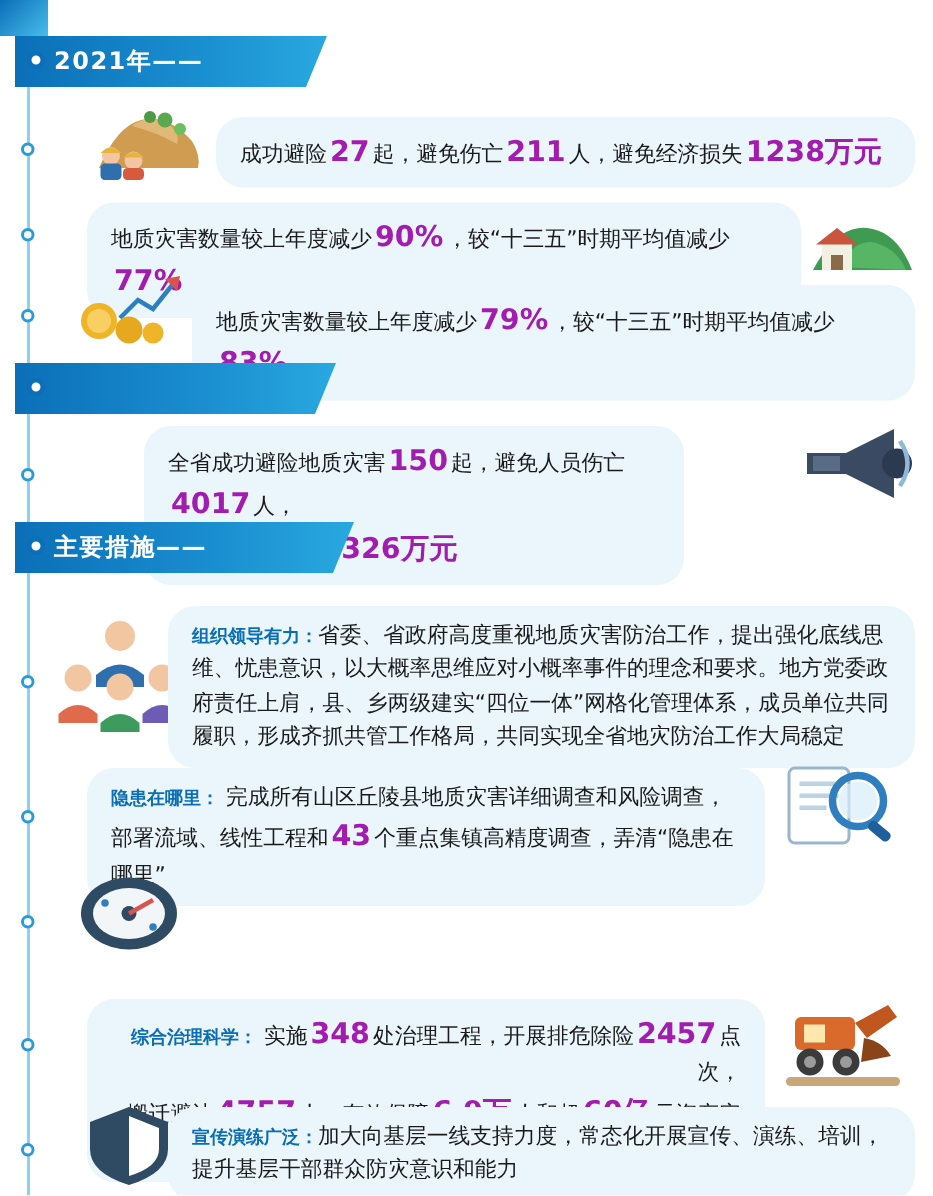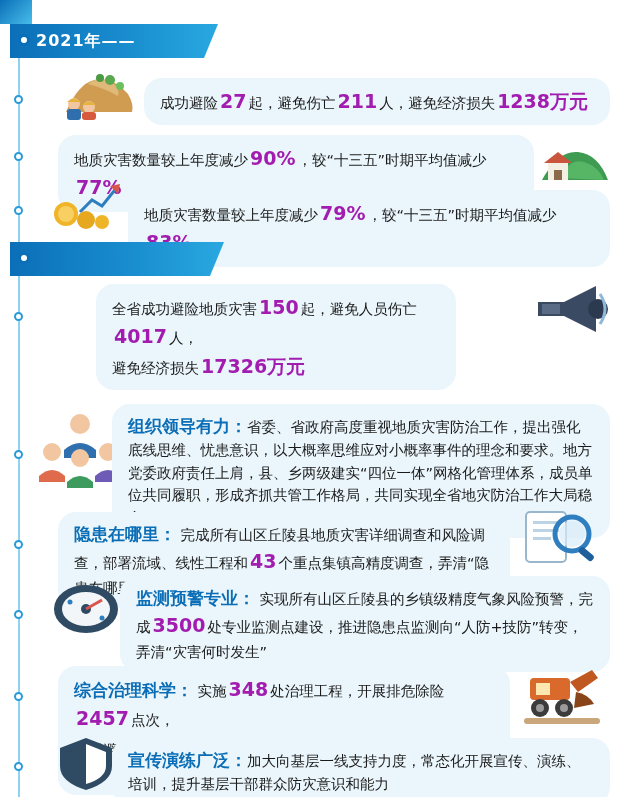--- a/index.html
+++ b/index.html
@@ -64,21 +64,21 @@
   }
   .bubble b.num {
     color: #a21caf;
     font-size: 19px;
     font-weight: bold;
     padding: 0 2px;
   }
   .bubble .lead {
     color: #0a6db5;
     font-weight: bold;
-    font-size: 17px;
+    font-size: 12px;
   }
   .bubble .txt { white-space: normal; }
 
   
   .dot {
     position: absolute;
     width: 9px;
     height: 9px;
     background: #ffffff;
     border: 2px solid #2a9bd8;
@@ -166,20 +166,24 @@
     <circle cx="64" cy="29" r="10" fill="#2c3a50"></circle>
     <path d="M66 14 q10 15 0 30" stroke="#8fb8dd" stroke-width="3" fill="none"></path>
   </svg>
   <div class="bubble" style="left:96px; top:284px; width:360px;">
     <span class="txt">
       <span>全省成功避险地质灾害</span><b class="num">150</b><span>起，避免人员伤亡</span><b class="num">4017</b><span>人，</span><br>
       <span>避免经济损失</span><b class="num">17326万元</b>
     </span>
   </div>
 
+  <div class="section-head" style="top:348px; width:226px;">
+    <span class="marker"></span>
+    <span>主要措施——</span>
+  </div>
 
   <div class="dot" style="top:450px;"></div>
   <svg class="ill" style="left:36px; top:408px;" width="86" height="86" viewBox="0 0 86 86">
     <circle cx="44" cy="16" r="10" fill="#f2c6a0"></circle>
     <path d="M28 42 q16 -14 32 0 l0 8 l-32 0 z" fill="#2f6fae"></path>
     <circle cx="16" cy="44" r="9" fill="#f2c6a0"></circle>
     <path d="M3 68 q13 -12 26 0 l0 6 l-26 0 z" fill="#e06a4c"></path>
     <circle cx="44" cy="50" r="9" fill="#f2c6a0"></circle>
     <path d="M31 74 q13 -12 26 0 l0 6 l-26 0 z" fill="#3d9c5d"></path>
     <circle cx="72" cy="44" r="9" fill="#f2c6a0"></circle>
@@ -207,39 +211,34 @@
 
   <div class="dot" style="top:610px;"></div>
   <svg class="ill" style="left:50px; top:578px;" width="76" height="62" viewBox="0 0 76 62">
     <ellipse cx="36" cy="31" rx="32" ry="24" fill="#2f4a63"></ellipse>
     <ellipse cx="36" cy="31" rx="24" ry="17" fill="#f3f6f8"></ellipse>
     <circle cx="36" cy="31" r="5" fill="#2f4a63"></circle>
     <path d="M36 31 L52 22" stroke="#d9534f" stroke-width="3"></path>
     <circle cx="20" cy="24" r="2.5" fill="#2f7fc0"></circle>
     <circle cx="52" cy="40" r="2.5" fill="#2f7fc0"></circle>
   </svg>
-  <div class="bubble" style="left:120px; top:576px; width:490px;">
-    <span class="lead">监测预警专业：</span><span class="txt">
-      <span>实现所有山区丘陵县的乡镇级精度气象风险预警，完成</span><b class="num">3500</b><span>处专业监测点建设，推进隐患点监测向“人防+技防”转变，弄清“灾害何时发生”</span>
-    </span>
-  </div>
 
   <div class="dot" style="top:692px;"></div>
   <svg class="ill" style="left:520px; top:658px;" width="86" height="70" viewBox="0 0 86 70">
     <rect x="10" y="20" width="40" height="22" rx="4" fill="#d96a2c"></rect>
     <rect x="16" y="25" width="14" height="12" fill="#ffe7b0"></rect>
     <path d="M50 24 L72 12 L78 20 L58 34 Z" fill="#c0571f"></path>
     <path d="M56 34 q12 2 18 12 l-20 4 z" fill="#8a4419"></path>
     <circle cx="20" cy="50" r="9" fill="#3b3b3b"></circle>
     <circle cx="44" cy="50" r="9" fill="#3b3b3b"></circle>
     <circle cx="20" cy="50" r="4" fill="#9b9b9b"></circle>
     <circle cx="44" cy="50" r="4" fill="#9b9b9b"></circle>
     <rect x="4" y="60" width="76" height="6" rx="3" fill="#c9a77a"></rect>
   </svg>
-  <div class="bubble" style="left:58px; top:666px; width:452px;">
+  <div class="bubble" style="left:58px; top:666px; width:452px;text-align:right;">
     <span class="lead">综合治理科学：</span><span class="txt">
       <span>实施</span><b class="num">348</b><span>处治理工程，开展排危除险</span><b class="num">2457</b><span>点次，</span><br>
       <span>搬迁避让</span><b class="num">4757</b><span>人，有效保障</span><b class="num">6.9万</b><span>人和超</span><b class="num">60亿</b><span>元资产安全</span>
     </span>
   </div>
 
   <div class="dot" style="top:762px;"></div>
   <svg class="ill" style="left:56px; top:736px;" width="60" height="56" viewBox="0 0 60 56">
     <path d="M30 2 L56 12 L56 30 Q56 46 30 54 Q4 46 4 30 L4 12 Z" fill="#2f4a63"></path>
     <path d="M30 8 L50 16 L50 30 Q50 42 30 48 Z" fill="#ffffff"></path>

